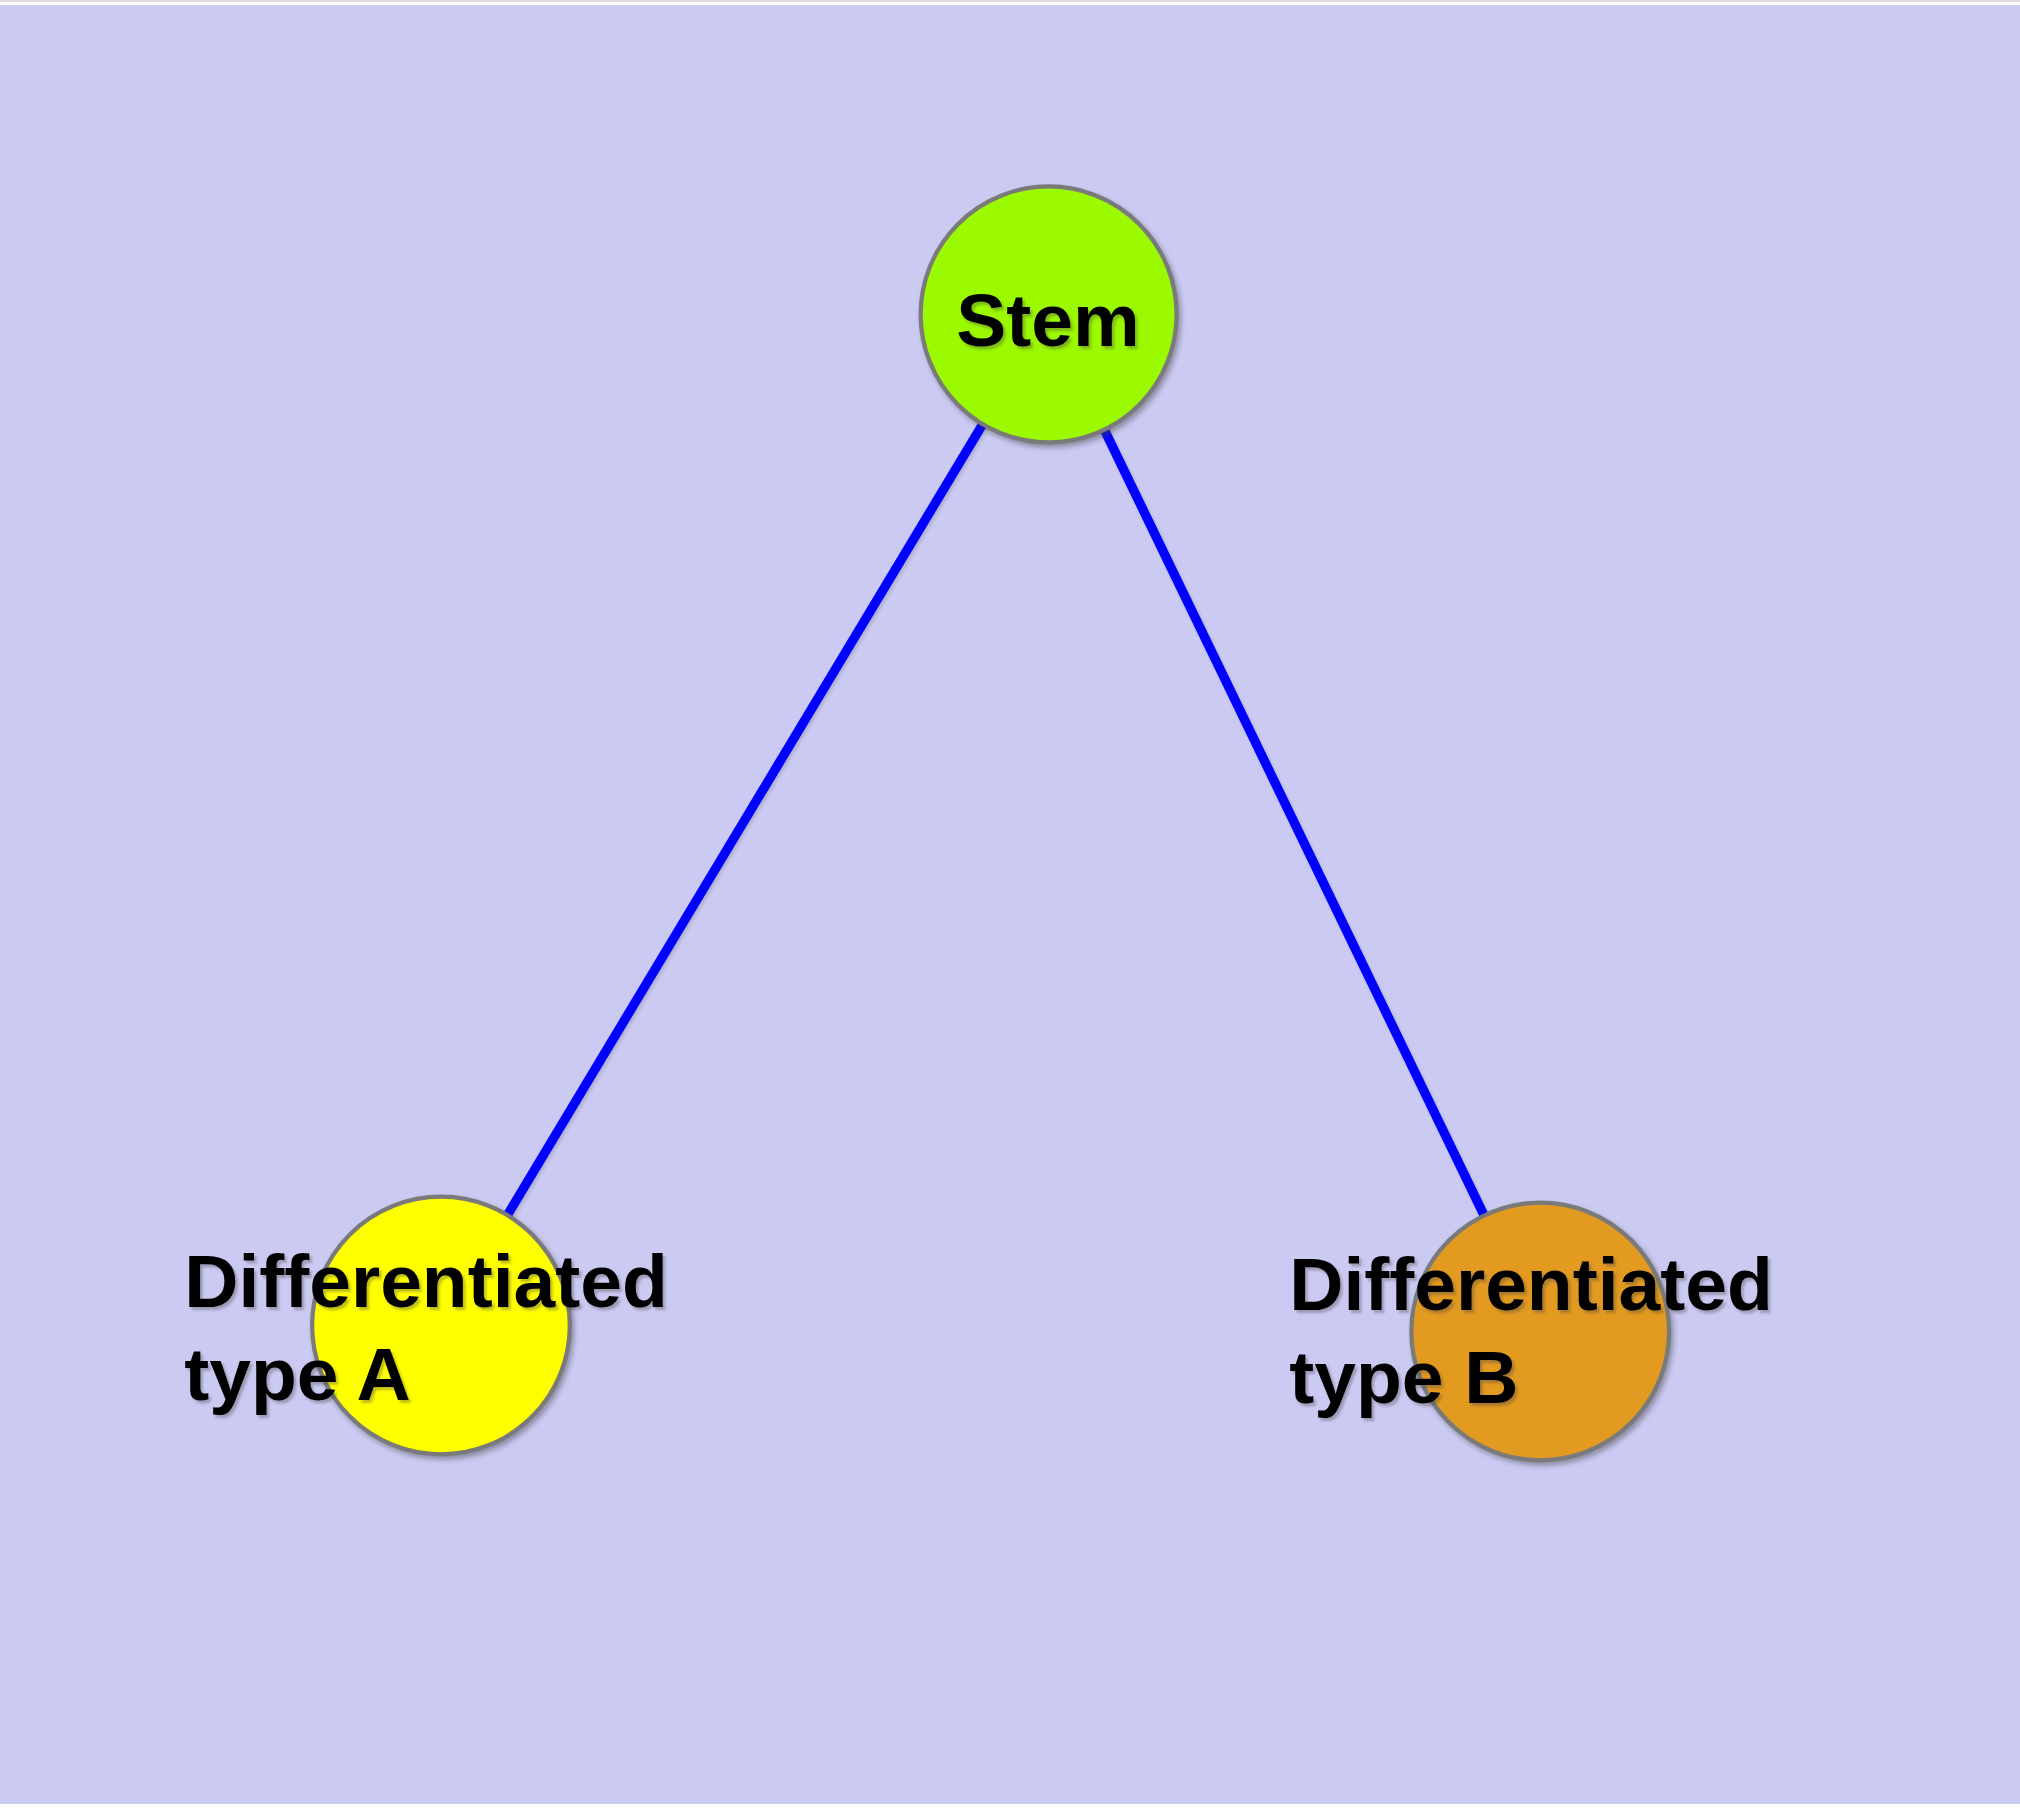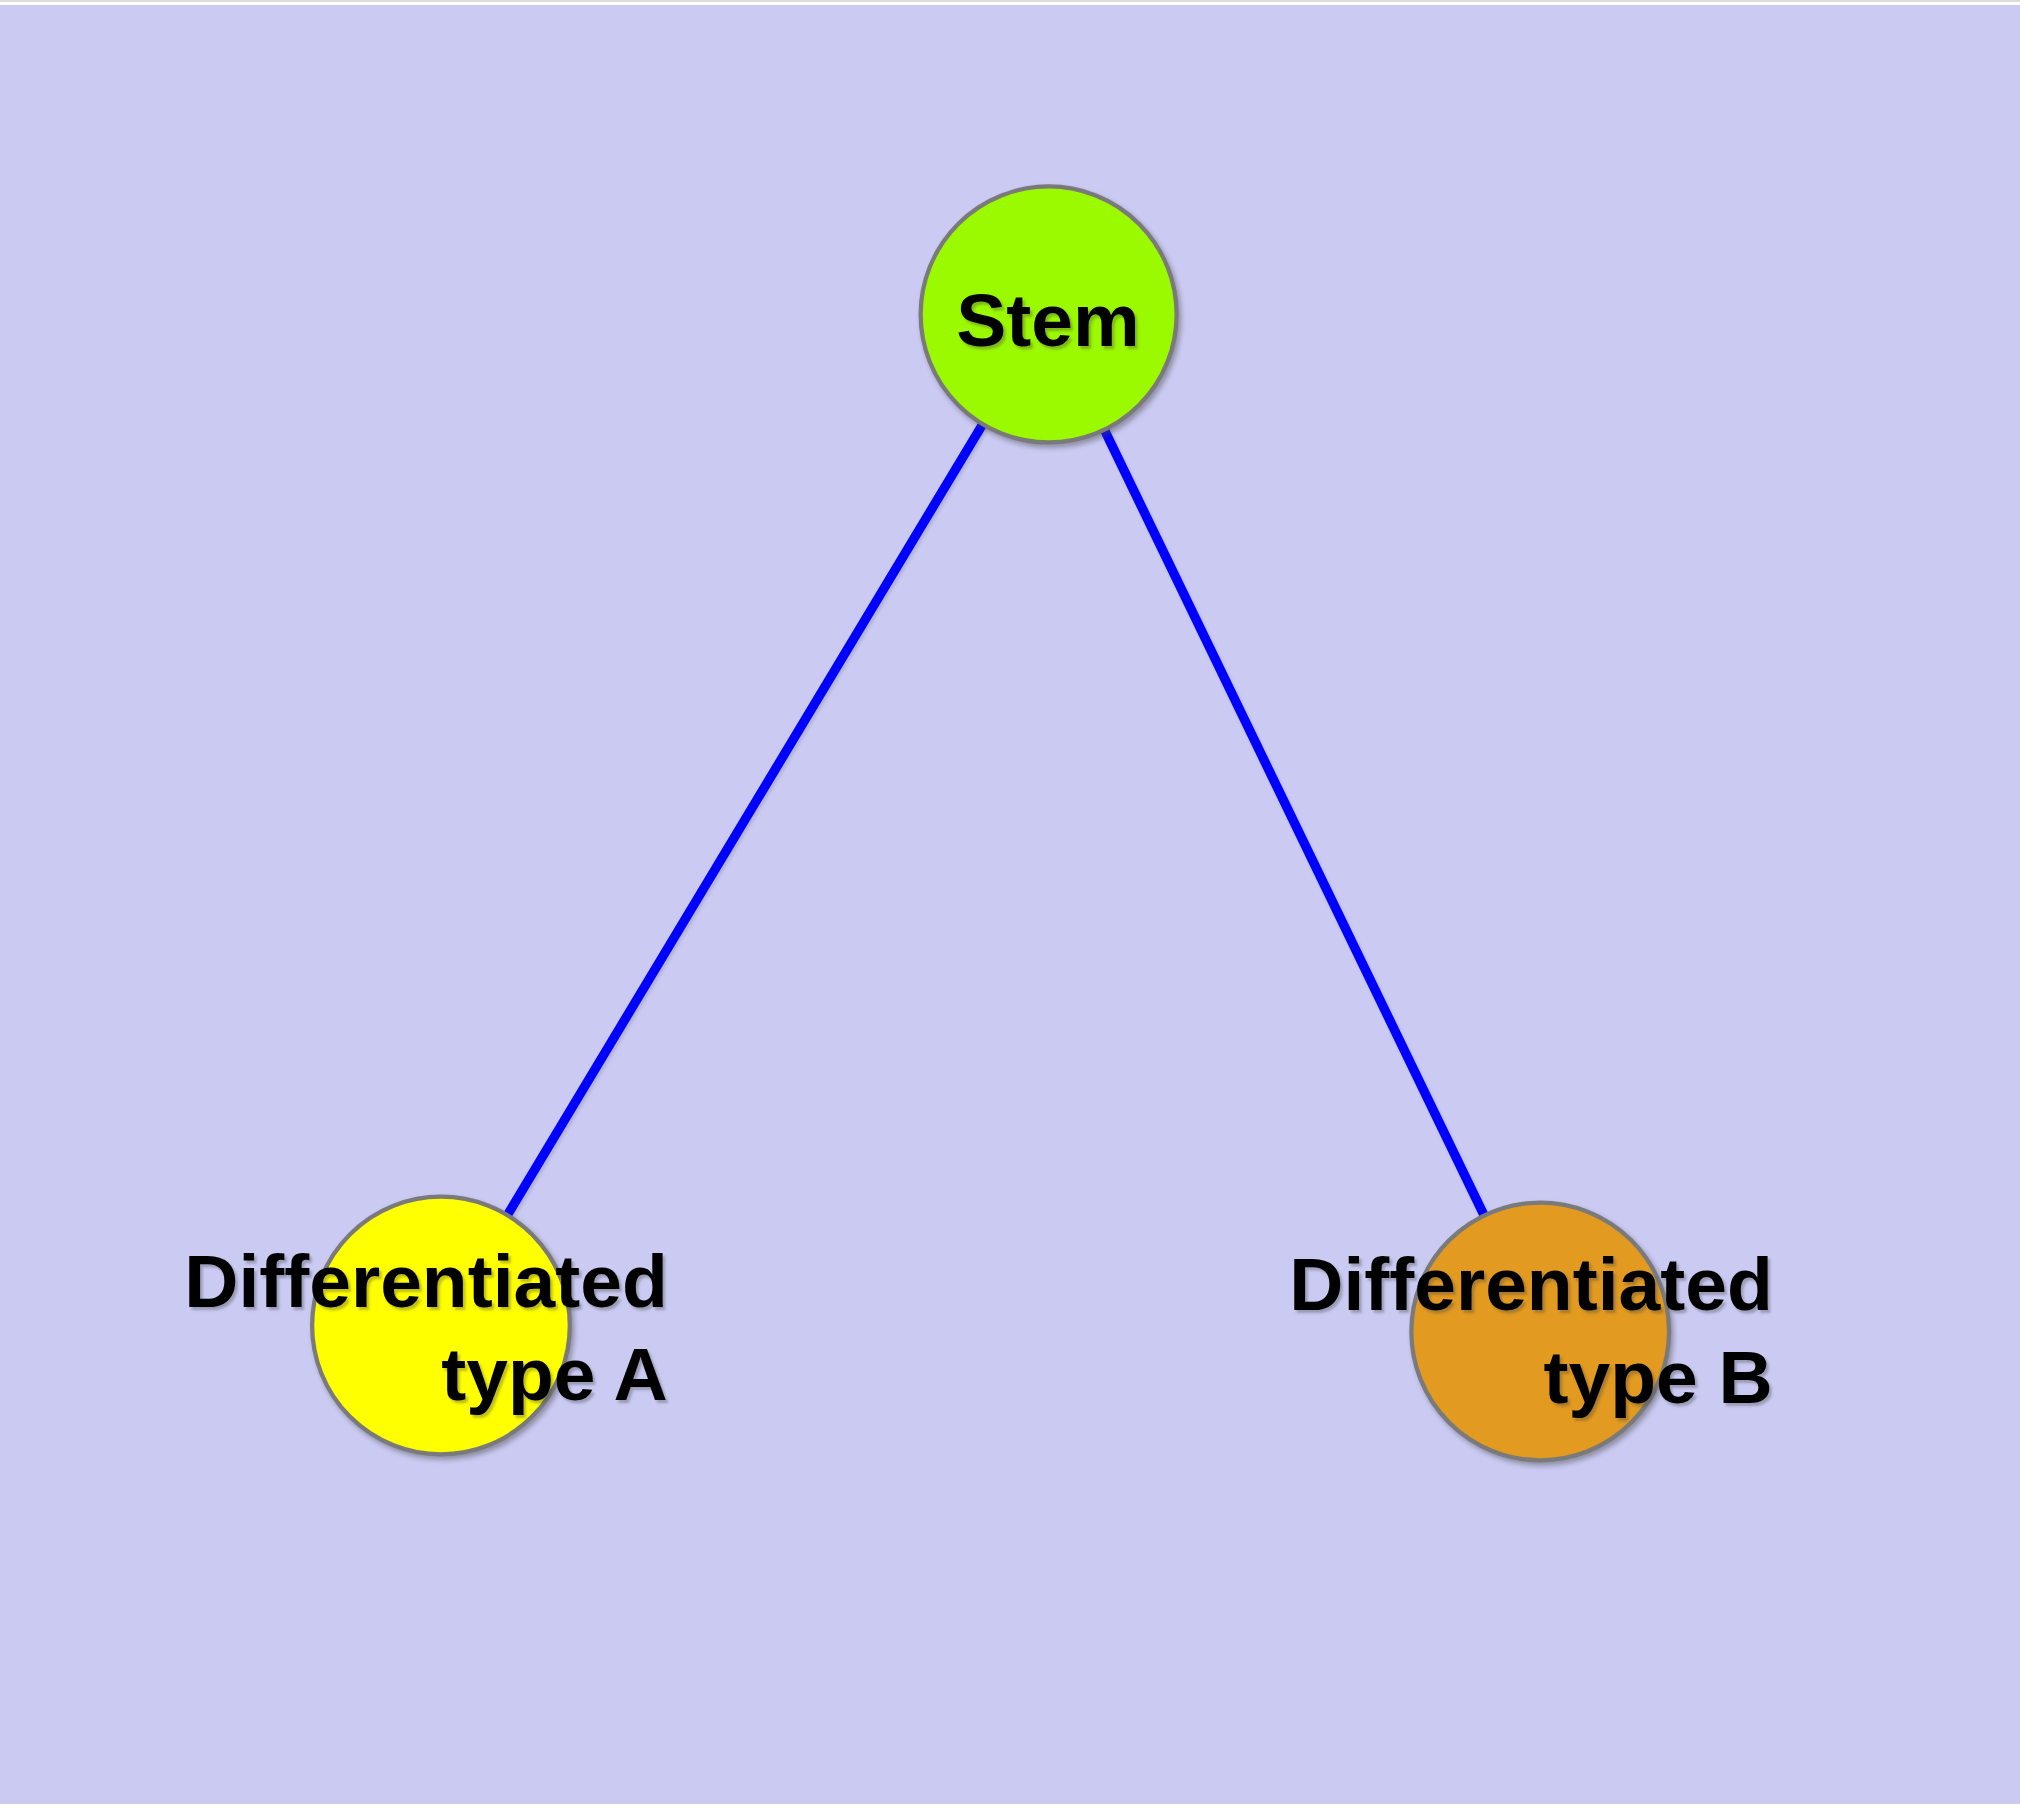--- a/index.html
+++ b/index.html
@@ -46,21 +46,21 @@
   .labels-layer {
     position: absolute;
     left: 0; top: 0;
     width: 2021px;
     height: 1812px;
     pointer-events: none;
   }
   .node-label {
     position: absolute;
     transform: translate(-50%, -50%);
-    text-align: right;
+    text-align: left;
     font-weight: 700;
     font-size: 75px;
     line-height: 1.24;
     letter-spacing: 0px;
     color: #000000;
     white-space: pre-line;
     text-shadow: 2.5px 3.4px 2.5px rgba(70,70,70,0.35);
   }
 </style>
 </head>

